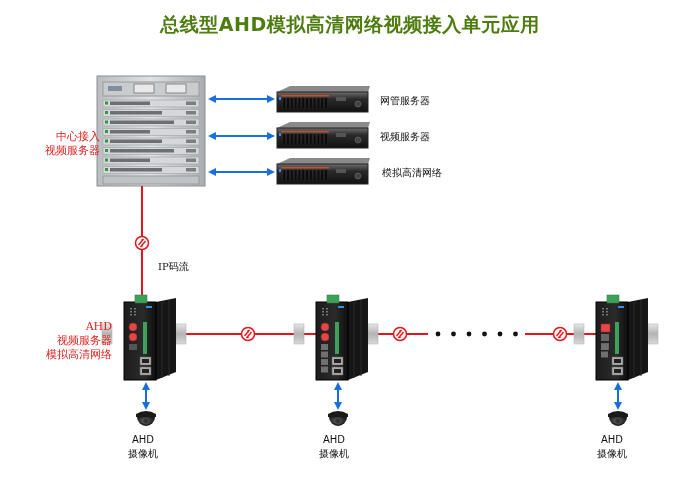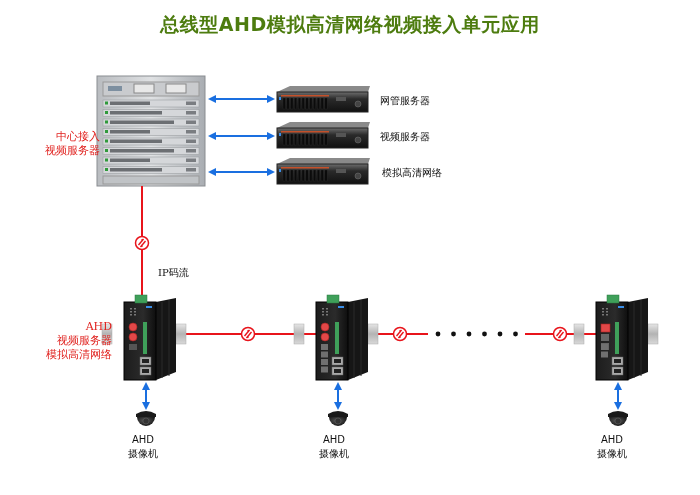--- a/index.html
+++ b/index.html
@@ -317,21 +317,21 @@
 
 <div class="red-lbl" style="left:30px; top:130px; width:70px;">
   <div>中心接入</div>
   <div>视频服务器</div>
 </div>
 
 <div class="lbl" style="left:372px; top:94px;">网管服务器</div>
 <div class="lbl" style="left:372px; top:130px;font-family:Liberation Serif, serif;">视频服务器</div>
 <div class="lbl" style="left:374px; top:166px;">模拟高清网络</div>
 
-<div class="lbl" style="left:150px; top:266px;">IP码流</div>
+<div class="lbl" style="left:150px; top:260px;">IP码流</div>
 
 <div class="red-lbl" style="left:22px; top:320px; width:90px;">
   <div>AHD</div>
   <div>视频服务器</div>
   <div>模拟高清网络</div>
 </div>
 
 <div class="cam-lbl" style="left:123px; top:433px;">
   <div>AHD</div>
   <div>摄像机</div>

